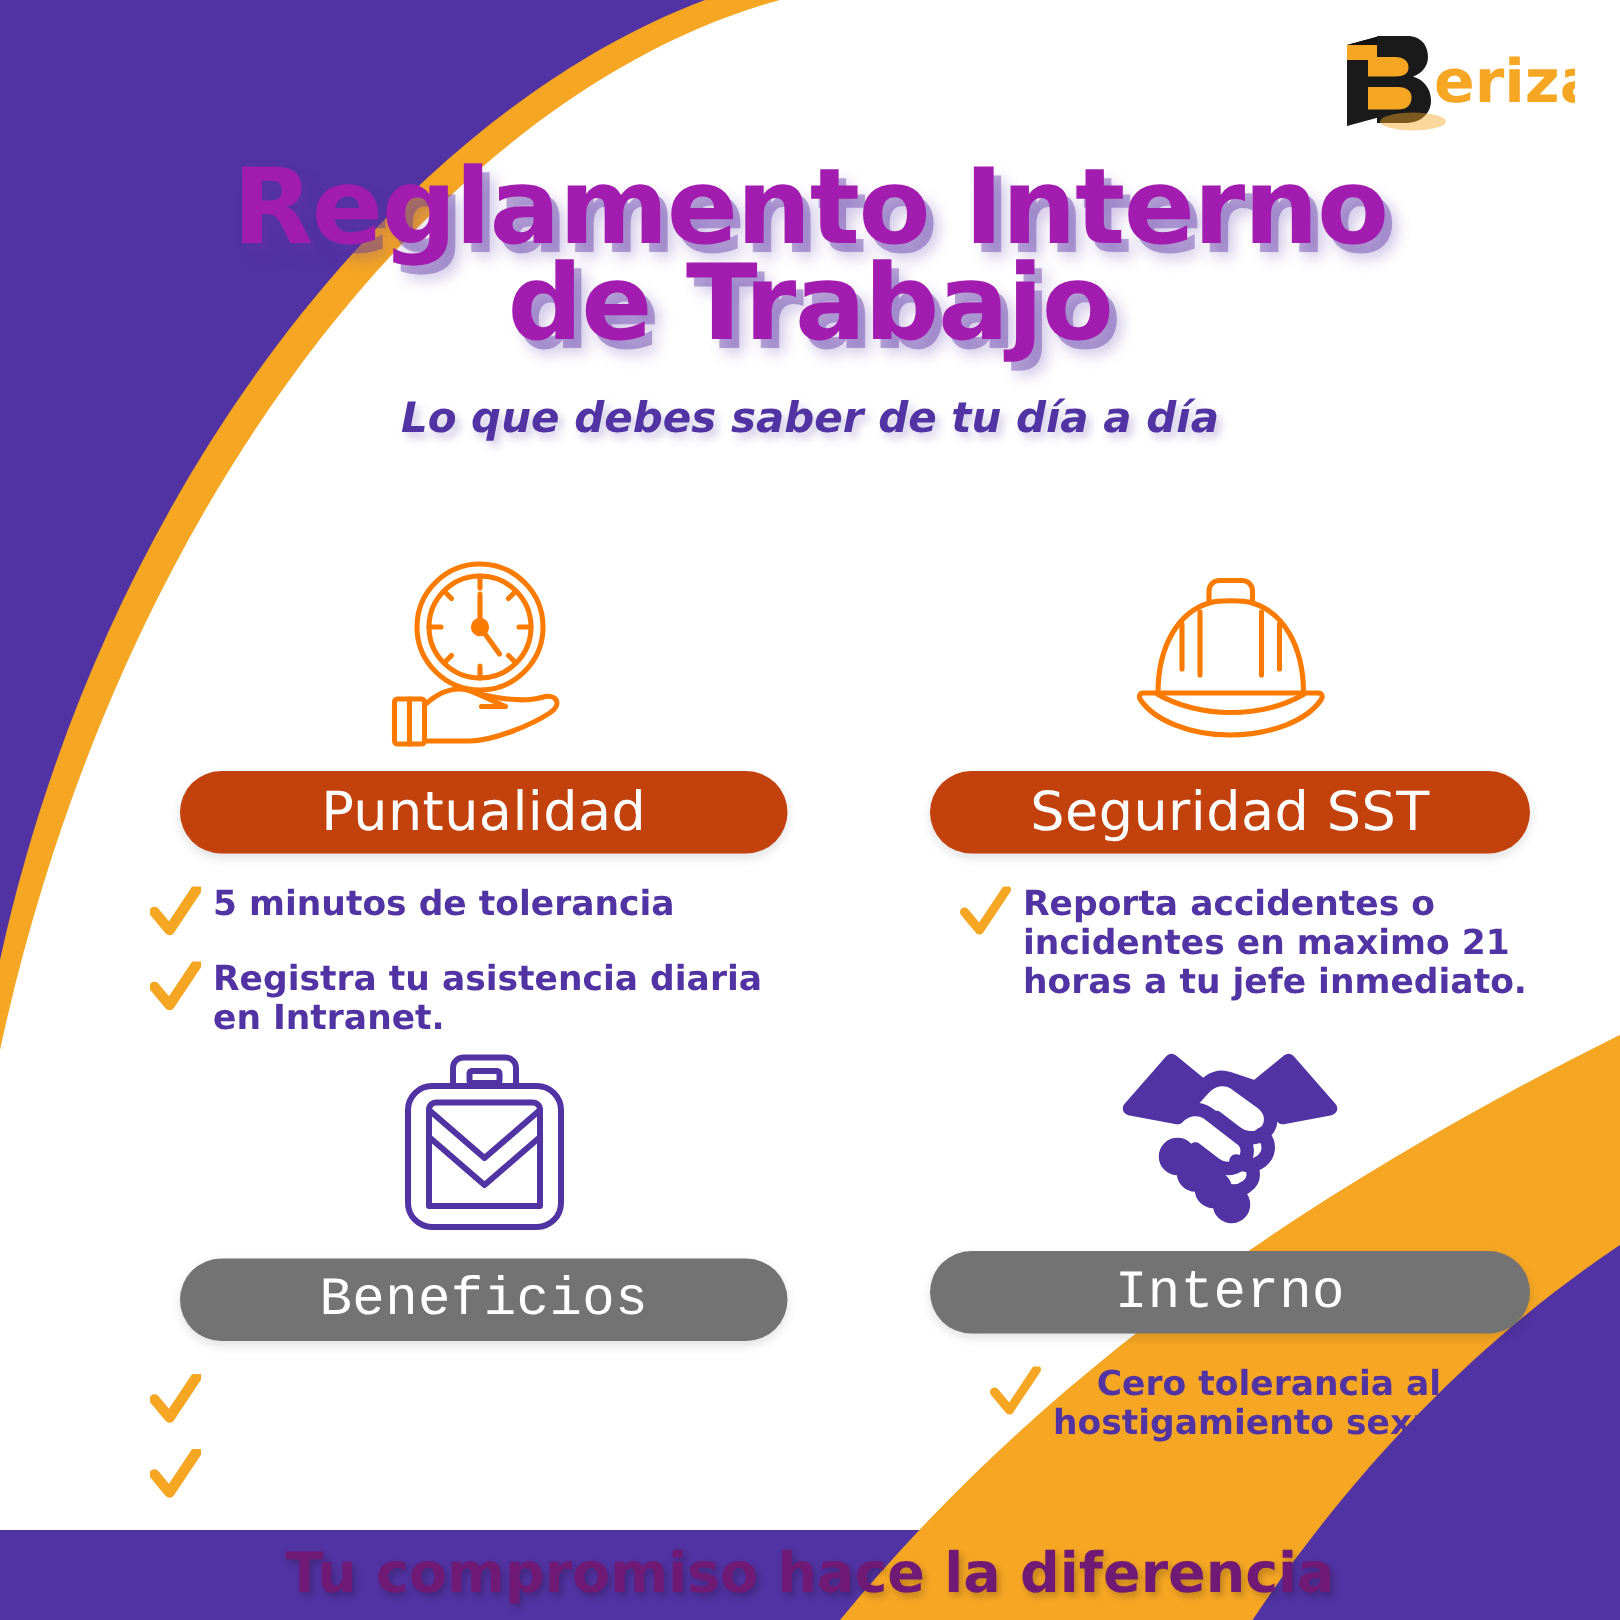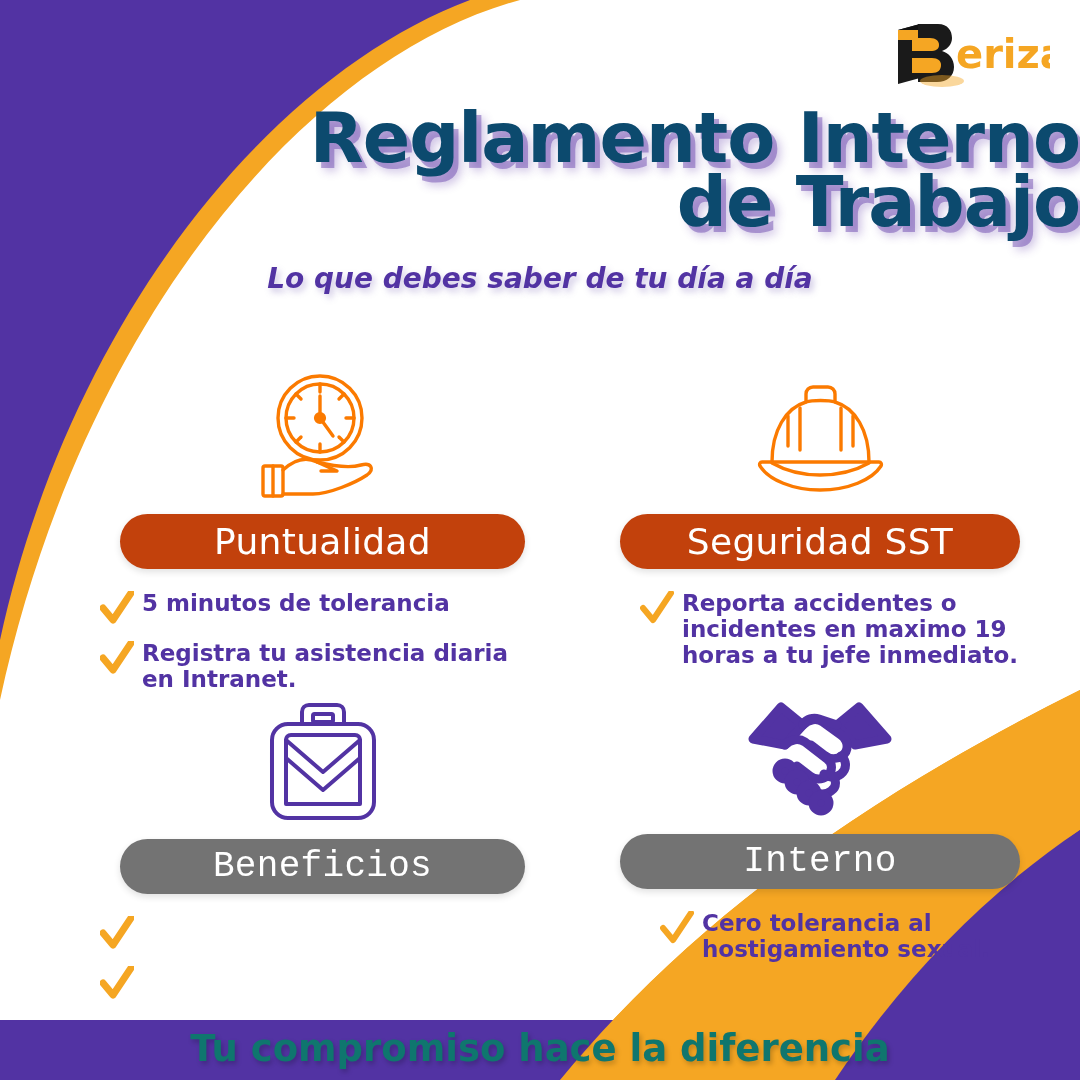--- a/index.html
+++ b/index.html
@@ -8,24 +8,24 @@
   #poster{position:relative;width:1080px;height:1080px;background:#ffffff;overflow:hidden;}
 
   
   .bg-svg{position:absolute;left:0;top:0;width:1080px;height:1080px;}
 
   
   .logo{position:absolute;right:30px;top:18px;width:160px;height:70px;}
 
   
   .title{
-    position:absolute;left:0;top:106px;width:1080px;text-align:right;
+    position:absolute;left:0;top:106px;width:1080px;text-align:center;
     font-family:"DejaVu Sans",sans-serif;font-weight:bold;
     font-size:70px;line-height:0.92;letter-spacing:-1px;
-    color:#0c4a6e;
+    color:#a21caf;
     text-shadow:5px 6px 0 rgba(90,50,165,.42), 8px 9px 10px rgba(90,50,165,.30);
     white-space:pre-line;
   }
   .subtitle{
     position:absolute;left:0;top:262px;width:1080px;text-align:center;
     font-family:"DejaVu Sans",sans-serif;font-weight:bold;font-style:italic;
     font-size:28px;color:#5233A3;
     text-shadow:3px 4px 6px rgba(120,100,180,.35);
   }
 
@@ -52,38 +52,38 @@
   .pill-orange{background:#737373;font-family:Liberation Mono, monospace;}
   .blk-1 .pill{width:405px;}
   .blk-2 .pill{width:400px;}
   .blk-3 .pill{width:405px;}
   .blk-4 .pill{width:400px;}
 
   .bullets{margin-top:20px;}
   .blk-1 .bullets{padding-left:40px;}
   .blk-2 .bullets{padding-left:80px;}
   .blk-3 .bullets{padding-left:40px;}
-  .blk-4 .bullets{padding-left:100px;}
+  .blk-4 .bullets{padding-left:100px;text-align:center;}
 
   .bullet{display:flex;align-items:flex-start;margin-bottom:14px;}
   .check{flex:0 0 auto;width:34px;height:34px;margin-right:8px;margin-top:2px;}
   .bullet-text{
     font-family:"DejaVu Sans",sans-serif;font-weight:bold;
     font-size:23px;line-height:1.14;color:#5233A3;white-space:pre-line;
     padding-top:1px;
   }
   .blk-2 .bullet-text{font-size:23px;}
   .blk-4 .bullet-text{font-size:23px;}
 
   
   .footer-text{
     position:absolute;left:0;top:1027px;width:1080px;
     box-sizing:border-box;text-align:center;
     font-family:"DejaVu Sans",sans-serif;font-weight:bold;font-size:37px;
-    color:#0f766e;text-shadow:2px 3px 5px rgba(0,0,0,.22);
+    color:#701a75;text-shadow:2px 3px 5px rgba(0,0,0,.22);
     z-index:5;
   }
 </style>
 </head>
 <body>
 
 <div id="poster">
 
   <svg class="bg-svg" viewBox="0 0 1080 1080">
 
@@ -179,21 +179,21 @@
       </svg>
     </div>
     <div class="pill pill-purple">Seguridad SST</div>
     <div class="bullets">
       <div class="bullet">
         <svg class="check" viewBox="0 0 34 34">
           <path d="M3,17 L13,29 L31,2" fill="none" stroke="#F5A623" stroke-width="6" stroke-linecap="round" stroke-linejoin="round"></path>
           <path d="M13,29 L31,2" fill="none" stroke="#F5A623" stroke-width="3" stroke-linecap="round"></path>
         </svg>
         <div class="bullet-text">Reporta accidentes o
-incidentes en maximo 19
+incidentes en maximo 21
 horas a tu jefe inmediato.</div>
       </div>
     </div>
   </div>
 
   <div class="block blk-3">
     <div class="icon-wrap">
       <svg width="130" height="125" viewBox="0 0 130 125">
         <g fill="none" stroke="#5233A3" stroke-width="4" stroke-linecap="round" stroke-linejoin="round">
           <path d="M44,24 L44,12 C44,8 47,5 51,5 L79,5 C83,5 86,8 86,12 L86,24"></path>

